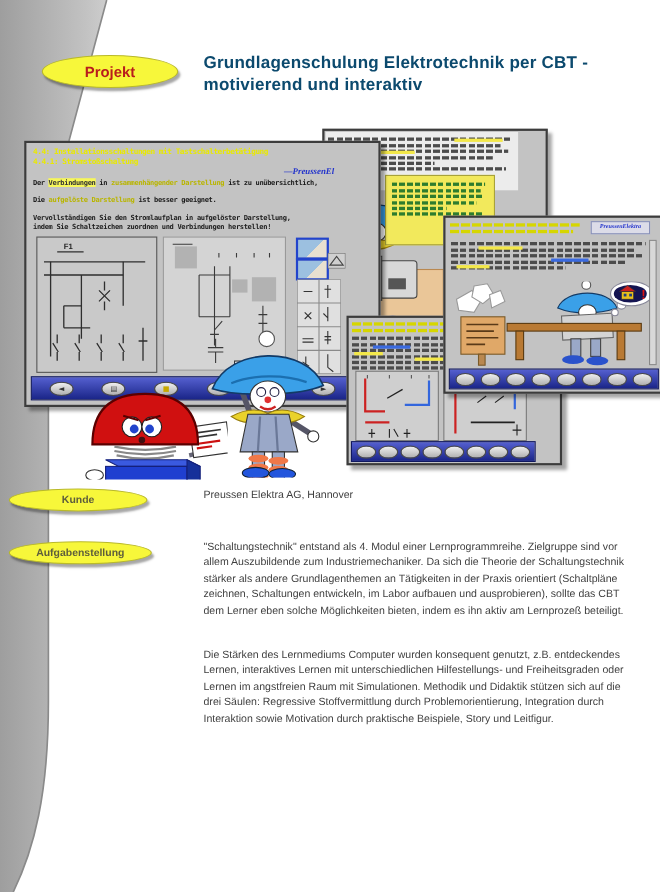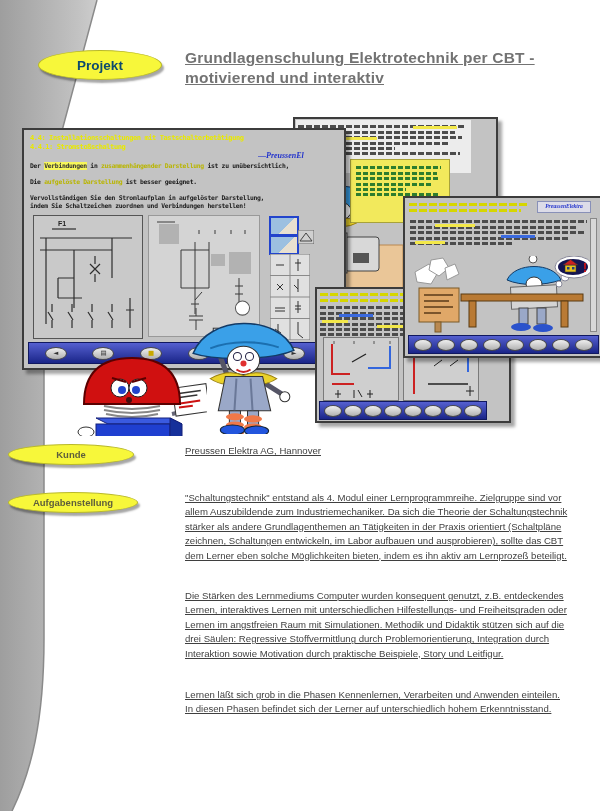--- a/index.html
+++ b/index.html
@@ -1,26 +1,26 @@
 <!DOCTYPE html>
 <html><head>
 <meta charset="utf-8">
 <style>
   html,body{margin:0;padding:0;background:#fff;}
   #page{position:relative;width:600px;height:811px;background:#ffffff;overflow:hidden;
         font-family:"Liberation Sans",sans-serif;}
   .abs{position:absolute;}
 
   
-  .main-title{font:bold 15.5px/19.5px "Liberation Sans",sans-serif;color:#737373;letter-spacing:.2px;text-decoration:underline;}
-  .body-text{font:9.6px/14.4px "Liberation Sans",sans-serif;color:#3f3f3f;width:385px;text-decoration:underline;}
+  .main-title{font:bold 15.5px/19.5px "Liberation Sans",sans-serif;color:#0c4a6e;letter-spacing:.2px;}
+  .body-text{font:9.6px/14.4px "Liberation Sans",sans-serif;color:#3f3f3f;width:385px;}
   .bubble{position:absolute;background:#f7f73a;border:1px solid #b9b92a;border-radius:50%;
           box-shadow:2px 3px 2px rgba(0,0,0,.35);display:flex;align-items:center;justify-content:center;}
   .bubble span{font:bold 9.5px "Liberation Sans",sans-serif;color:#5e5e3c;white-space:nowrap;}
-  .bubble.big span{font:bold 13.5px "Liberation Sans",sans-serif;color:#0c4a6e;}
+  .bubble.big span{font:bold 13.5px "Liberation Sans",sans-serif;color:#b91c1c;}
 
   
   .cbt{position:absolute;background:#c3c3c3;border:2px solid #3c3c3c;
        box-shadow:4px 4px 3px rgba(0,0,0,.35);overflow:hidden;padding-left:24px;}
   .cbt-head{font:bold 7px/9px "DejaVu Sans Mono",monospace;color:#e9e900;letter-spacing:-.4px;white-space:nowrap;}
   .cbt-text{font:bold 6.4px/8px "DejaVu Sans Mono",monospace;color:#1c1c1c;letter-spacing:-.3px;white-space:nowrap;}
   .yel{color:#b9b500;}
   .hlb{background:#f7f75a;color:#333;}
   .logo{font:bold italic 8px "Liberation Serif",serif;color:#2233cc;white-space:nowrap;overflow:hidden;}
   .logo-sm{font:bold italic 5.5px "Liberation Serif",serif;color:#2233cc;background:#dcdce8;
@@ -69,24 +69,20 @@
     </div>
 
   <div class="abs main-title" style="left:185px;top:48px;z-index:2">
     <div>Grundlagenschulung Elektrotechnik per CBT -</div>
     <div>motivierend und interaktiv</div>
   </div>
 
   <div class="abs body-text" style="left:185px;top:444px;z-index:2">Preussen Elektra AG, Hannover</div>
   <div class="abs body-text" style="left:185px;top:491px;z-index:2">"Schaltungstechnik" entstand als 4. Modul einer Lernprogrammreihe. Zielgruppe sind vor allem Auszubildende zum Industriemechaniker. Da sich die Theorie der Schaltungstechnik stärker als andere Grundlagenthemen an Tätigkeiten in der Praxis orientiert (Schaltpläne zeichnen, Schaltungen entwickeln, im Labor aufbauen und ausprobieren), sollte das CBT dem Lerner eben solche Möglichkeiten bieten, indem es ihn aktiv am Lernprozeß beteiligt.</div>
   <div class="abs body-text" style="left:185px;top:589px;z-index:2">Die Stärken des Lernmediums Computer wurden konsequent genutzt, z.B. entdeckendes Lernen, interaktives Lernen mit unterschiedlichen Hilfestellungs- und Freiheitsgraden oder Lernen im angstfreien Raum mit Simulationen. Methodik und Didaktik stützen sich auf die drei Säulen: Regressive Stoffvermittlung durch Problemorientierung, Integration durch Interaktion sowie Motivation durch praktische Beispiele, Story und Leitfigur.</div>
-  <div class="abs" style="left:185px;top:688px;z-index:2">
-    <div class="body-text">Lernen läßt sich grob in die Phasen Kennenlernen, Verarbeiten und Anwenden einteilen.</div>
-    <div class="body-text">In diesen Phasen befindet sich der Lerner auf unterschiedlich hohem Erkenntnisstand.</div>
-  </div>
 
   <div class="cbt" style="left:293px;top:117px;width:177px;height:216px;z-index:1">
     <div class="abs" style="left:1px;top:1px;width:171px;height:50px;background:#ececec;padding:3px 2px 0 2px">
         <div class="tl" style="width: 97%;"></div>
         <div class="tl" style="width: 92%;"></div>
         <div class="tl" style="width: 96%;"></div>
         <div class="tl" style="width: 88%;"></div>
         <div class="tl" style="width: 57%;"></div>
         <div class="tl" style="width: 95%;"></div>
       </div>

